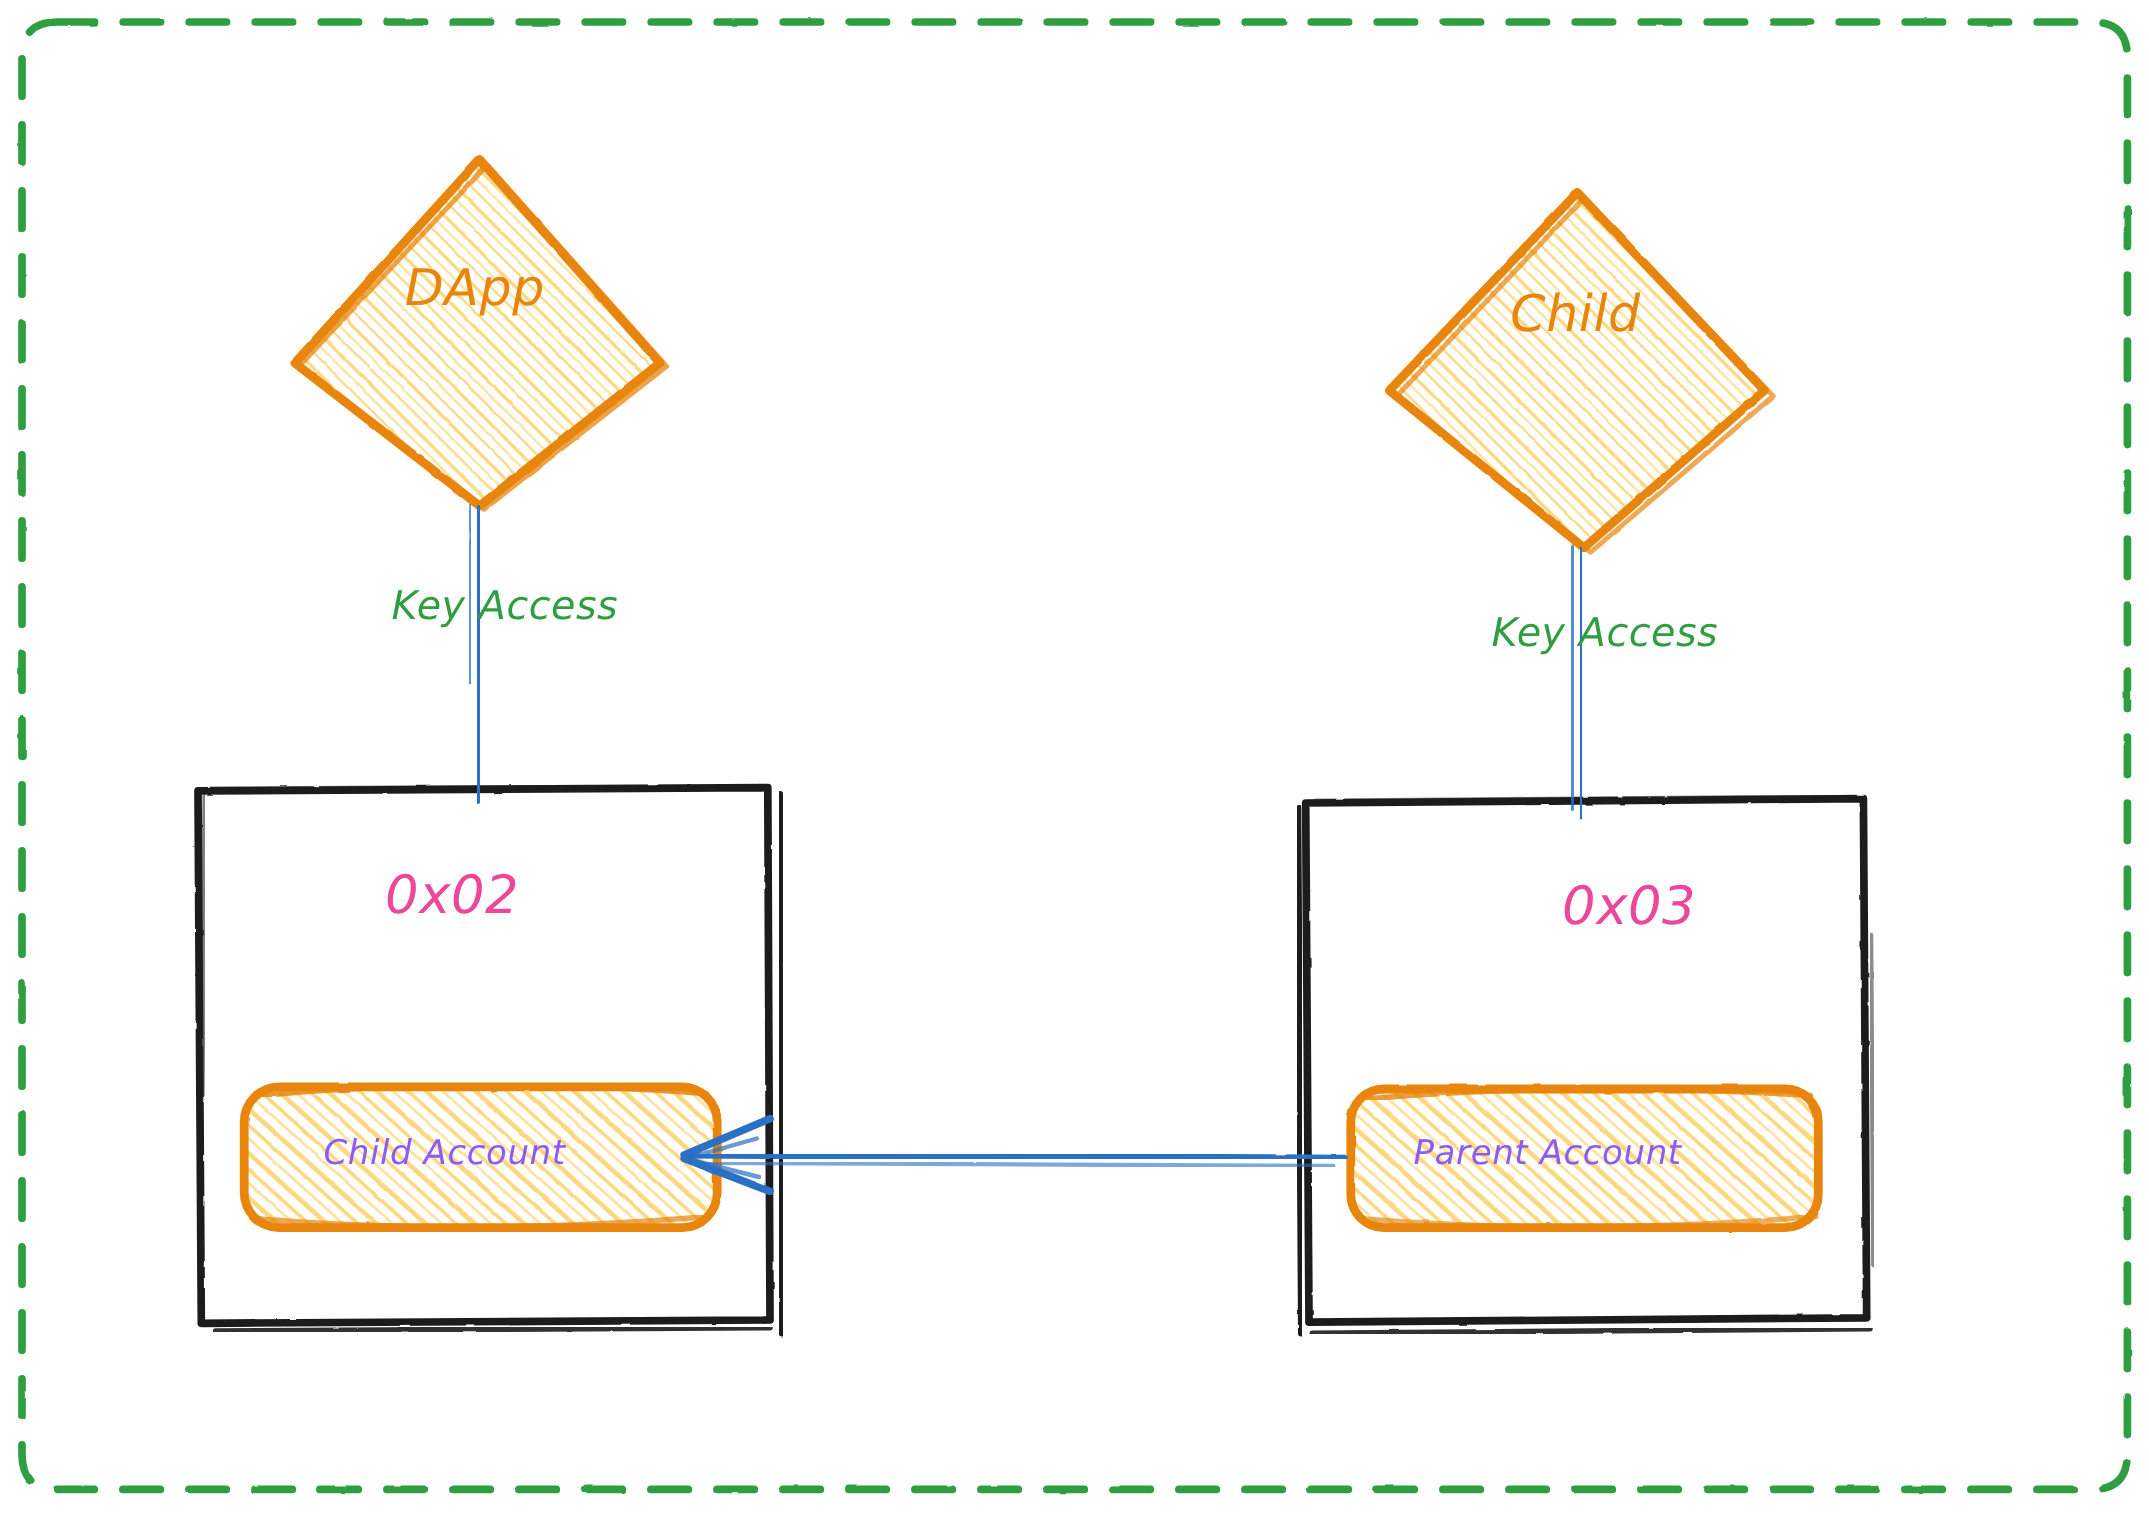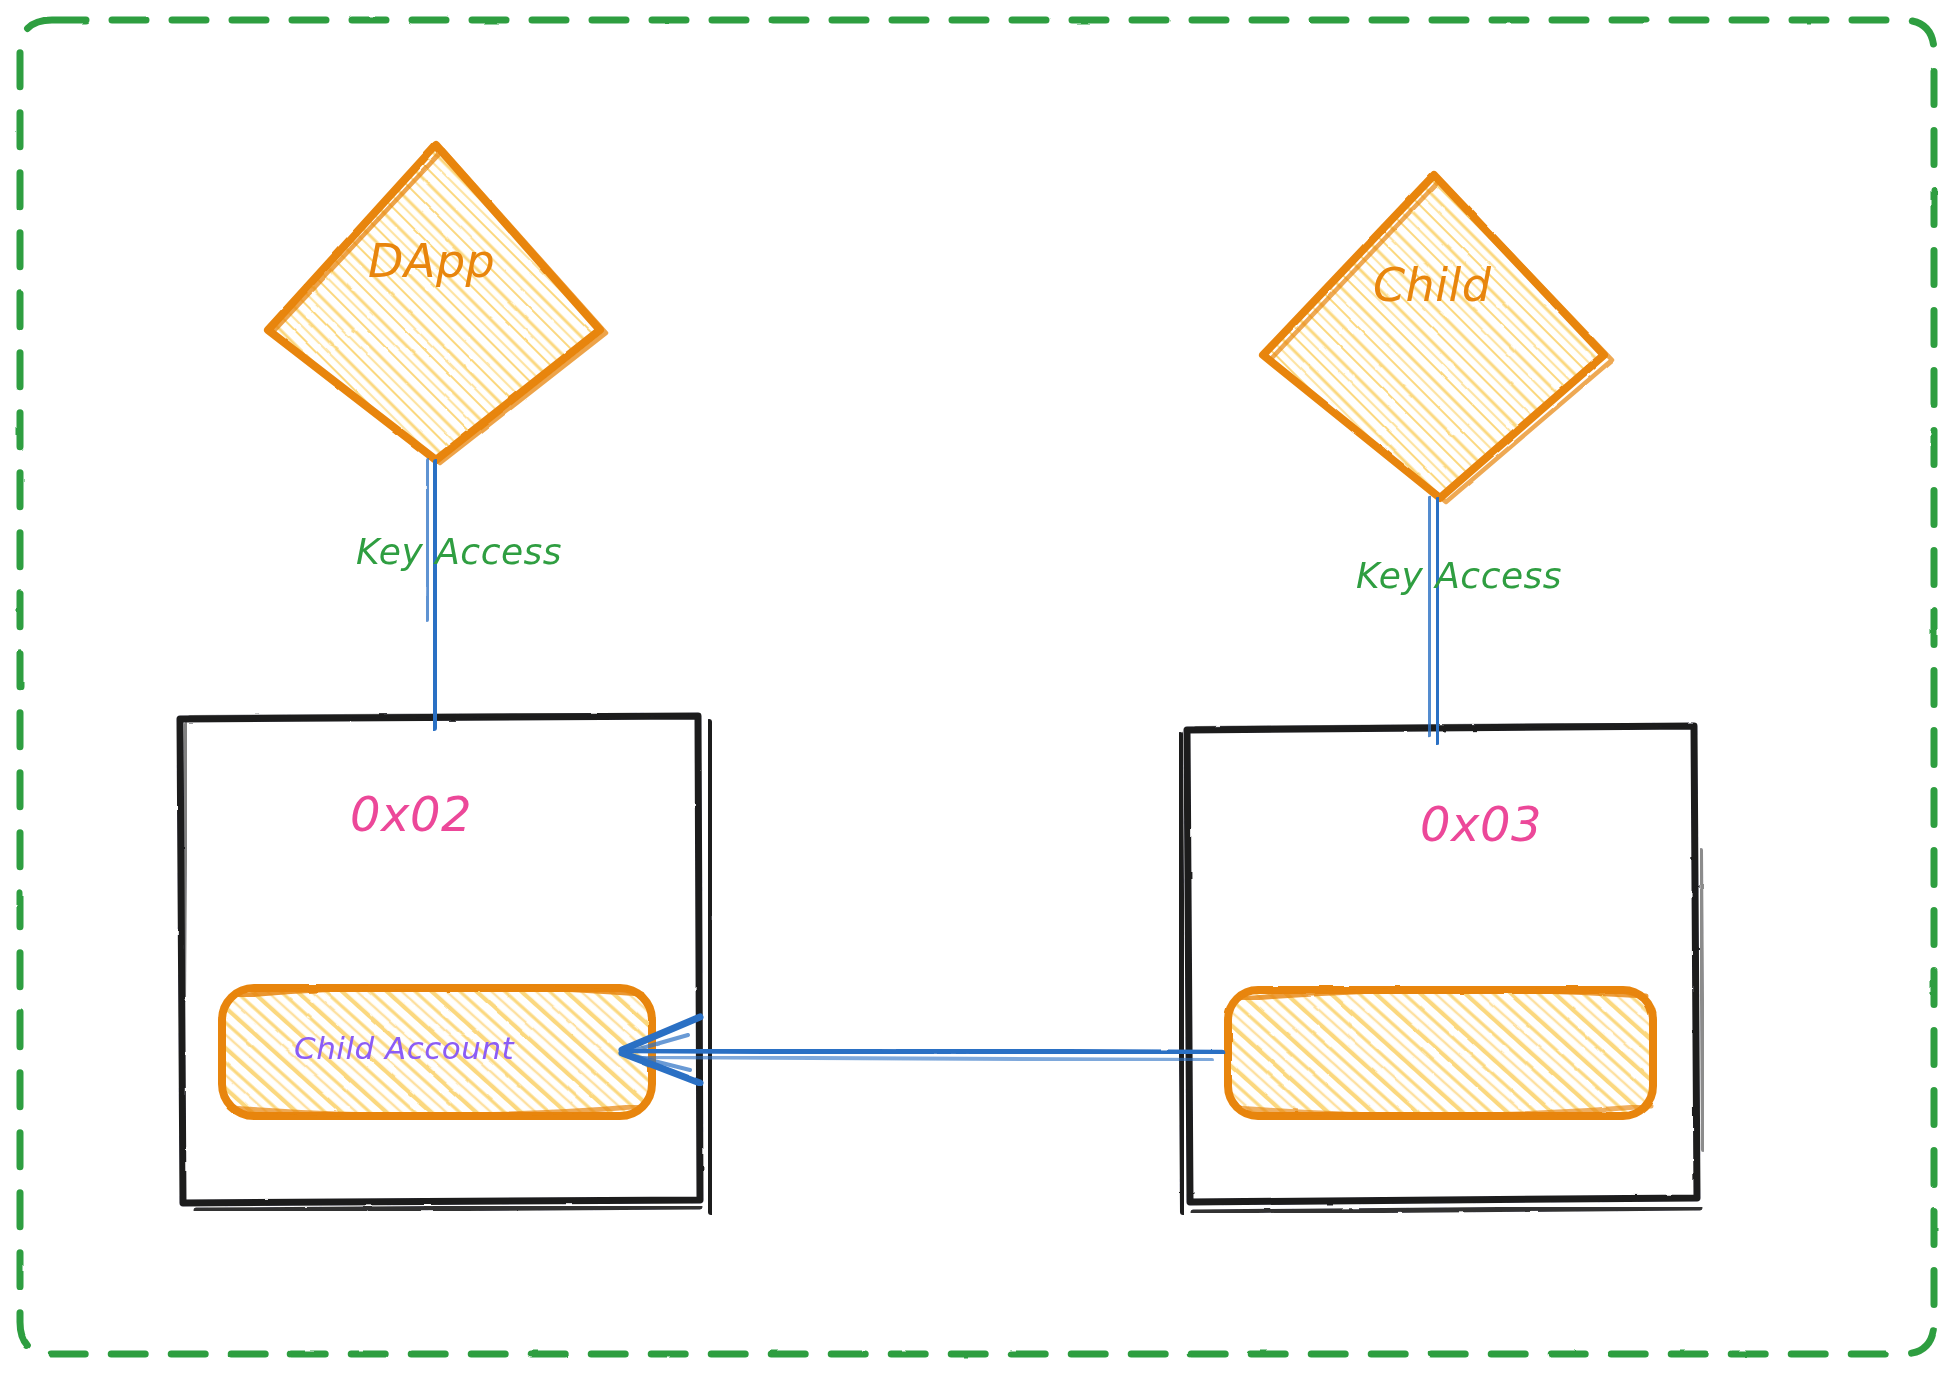--- a/index.html
+++ b/index.html
@@ -164,15 +164,16 @@
   <div class="lbl lbl-edge" style="left:356px; top:531px;">Key Access</div>
 
   <div class="lbl lbl-edge" style="left:1356px; top:555px;">Key Access</div>
 
   <div class="lbl lbl-addr" style="left:350px; top:786px;">0x02</div>
 
   <div class="lbl lbl-addr" style="left:1420px; top:796px;">0x03</div>
 
   <div class="lbl lbl-acct" style="left:294px; top:1030px;">Child Account</div>
 
+  <div class="lbl lbl-acct" style="left:1285px; top:1030px;">Parent Account</div>
 
 
 </div>
 
 </body></html>

